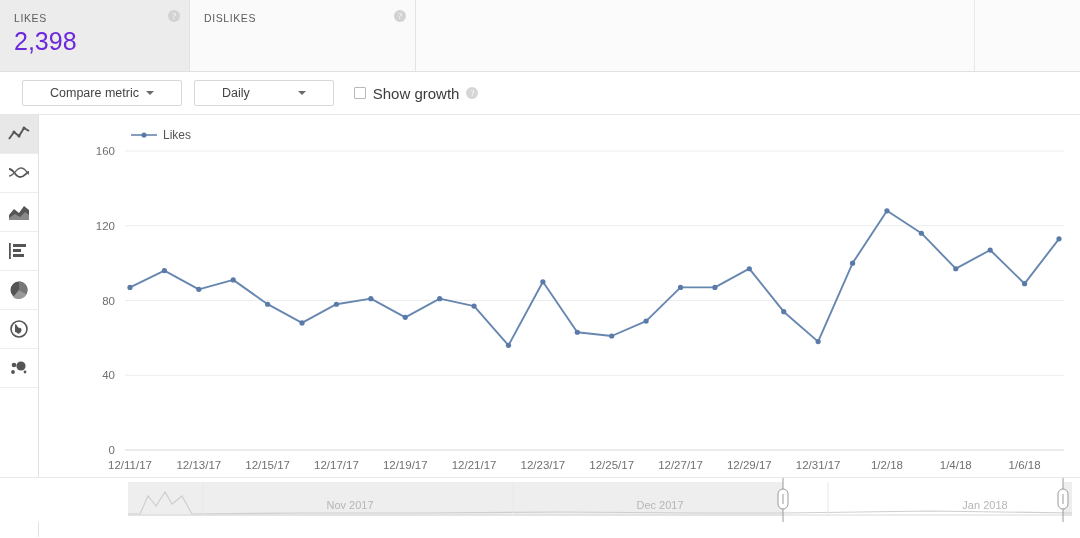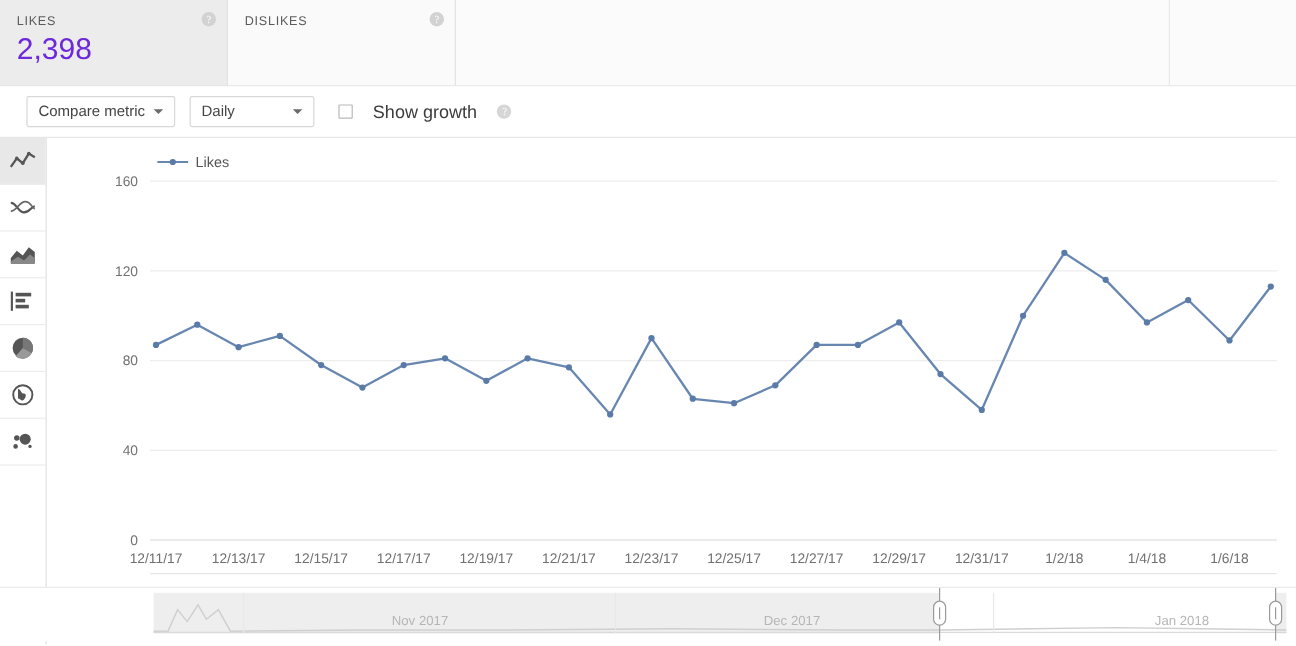--- a/index.html
+++ b/index.html
@@ -24,21 +24,21 @@
   .metric-card {
     position: relative;
     padding: 12px 14px 0 14px;
     border-right: 1px solid #e3e3e3;
     background: #fafafa;
   }
   .metric-card.selected {
     background: #ececec;
   }
   .metric-card.likes { width: 190px; }
-  .metric-card.dislikes { width: 190px; }
+  .metric-card.dislikes { width: 226px; }
   .metric-card.blank-a { flex: 1; background: #fbfbfb; border-right: 1px solid #e8e8e8; }
   .metric-card.blank-b { width: 105px; background: #fbfbfb; border-right: none; }
   .metric-label {
     font-size: 10.5px;
     letter-spacing: 0.6px;
     color: #5b5b5b;
     font-weight: 400;
     text-transform: uppercase;
     margin: 0 0 4px 0;
   }
@@ -67,21 +67,21 @@
   .toolbar {
     height: 43px;
     display: flex;
     align-items: center;
     padding-left: 22px;
     border-bottom: 1px solid #e6e6e6;
     background: #fff;
   }
   .btn {
     height: 26px;
-    padding: 0 9px;
+    padding: 0 27px;
     border: 1px solid #d8d8d8;
     background: #fff;
     border-radius: 2px;
     font-size: 12.5px;
     color: #444;
     display: flex;
     align-items: center;
     gap: 7px;
     cursor: pointer;
     font-family: "Liberation Sans", sans-serif;
@@ -91,21 +91,21 @@
     width: 0; height: 0;
     border-left: 4px solid transparent;
     border-right: 4px solid transparent;
     border-top: 4px solid #6a6a6a;
     display: inline-block;
   }
   .growth-wrap {
     margin-left: 20px;
     display: flex;
     align-items: center;
-    gap: 17px;
+    gap: 7px;
   }
   .checkbox {
     width: 12px; height: 12px;
     border: 1px solid #b9b9b9;
     border-radius: 1px;
     background: #fff;
     cursor: pointer;
   }
   .growth-label {
     font-size: 15px;
@@ -161,21 +161,21 @@
     color: #555;
   }
   .legend-symbol { display: block; }
 
   .plot-svg { position: absolute; left: 0; top: 0; }
 
   
   .navigator {
     position: absolute;
     left: 0;
-    bottom: 4px;
+    bottom: 16px;
     width: 1080px;
     height: 45px;
     border-top: 1px solid #eaeaea;
     background: #fff;
   }
   .nav-svg { display: block; }
 </style>
 </head>
 <body>
 

